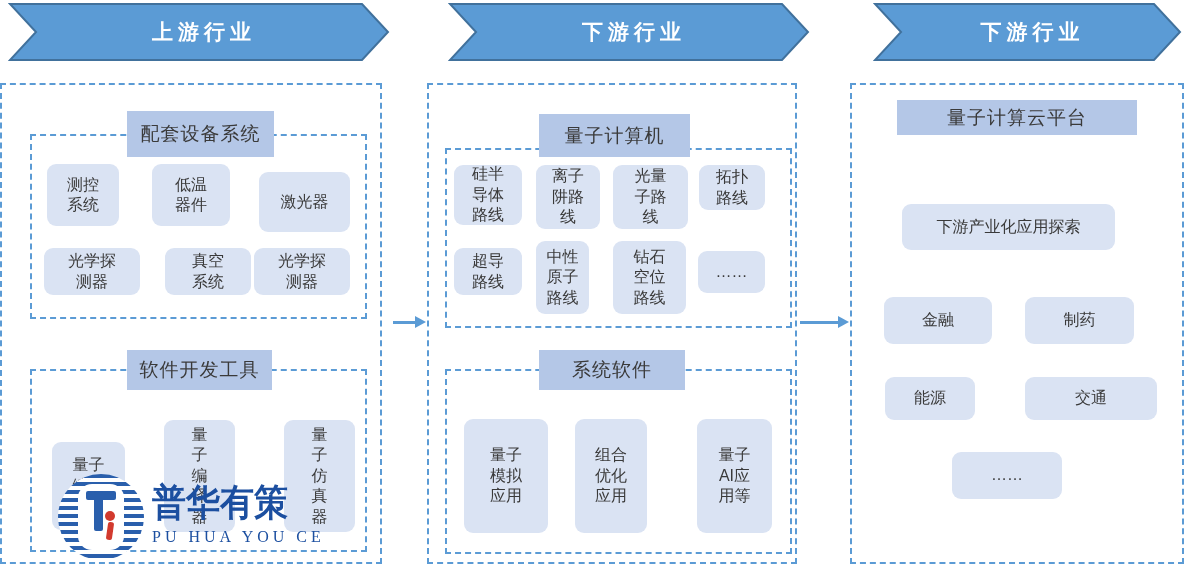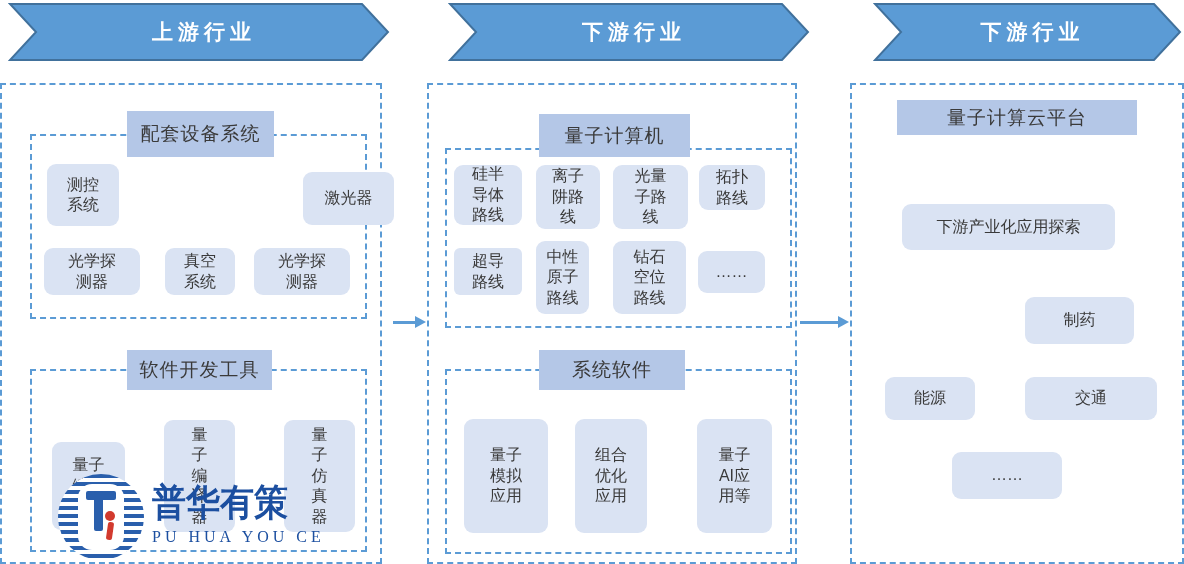--- a/index.html
+++ b/index.html
@@ -82,24 +82,26 @@
   </div>
 
   <div class="flow-arrow" style="left:393px;top:321px;width:22px;"></div>
   <div class="flow-arrow" style="left:800px;top:321px;width:38px;"></div>
 
   <div class="dashed col" style="left:0;top:83px;width:378px;height:477px;">
     <div class="gtab" style="left:125px;top:26px;width:147px;height:46px;">配套设备系统</div>
     <div class="dashed group" style="left:28px;top:49px;width:333px;height:181px;"></div>
     <div class="box" style="left:45px;top:79px;width:72px;height:62px;">测控
 系统</div>
-    <div class="box" style="left:257px;top:87px;width:91px;height:53px;margin-left:44px;">激光器</div>
+    <div class="box" style="left:150px;top:79px;width:78px;height:62px;">低温
+器件</div>
+    <div class="box" style="left:257px;top:87px;width:91px;height:60px;">激光器</div>
     <div class="box" style="left:42px;top:163px;width:96px;height:47px;">光学探
 测器</div>
-    <div class="box" style="left:163px;top:163px;width:70px;height:47px;">真空
+    <div class="box" style="left:163px;top:163px;width:86px;height:47px;">真空
 系统</div>
     <div class="box" style="left:252px;top:163px;width:96px;height:47px;">光学探
 测器</div>
 
     <div class="gtab" style="left:125px;top:265px;width:145px;height:40px;">软件开发工具</div>
     <div class="dashed group" style="left:28px;top:284px;width:333px;height:179px;"></div>
     <div class="box" style="left:50px;top:357px;width:73px;height:88px;">量子
 编程
 语言</div>
     <div class="box" style="left:162px;top:335px;width:71px;height:112px;">量
@@ -121,21 +123,21 @@
 导体
 路线</div>
     <div class="box" style="left:107px;top:80px;width:64px;height:64px;">离子
 阱路
 线</div>
     <div class="box" style="left:184px;top:80px;width:75px;height:64px;">光量
 子路
 线</div>
     <div class="box" style="left:270px;top:80px;width:66px;height:45px;">拓扑
 路线</div>
-    <div class="box" style="left:25px;top:163px;width:68px;height:47px;border-radius:6px;">超导
+    <div class="box" style="left:25px;top:163px;width:68px;height:47px;">超导
 路线</div>
     <div class="box" style="left:107px;top:156px;width:53px;height:73px;">中性
 原子
 路线</div>
     <div class="box" style="left:184px;top:156px;width:73px;height:73px;">钻石
 空位
 路线</div>
     <div class="box" style="left:269px;top:166px;width:67px;height:42px;">……</div>
 
     <div class="gtab" style="left:110px;top:265px;width:146px;height:40px;">系统软件</div>
@@ -147,20 +149,21 @@
 优化
 应用</div>
     <div class="box" style="left:268px;top:334px;width:75px;height:114px;">量子
 AI应
 用等</div>
   </div>
 
   <div class="dashed col" style="left:850px;top:83px;width:330px;height:477px;">
     <div class="gtab" style="left:45px;top:15px;width:240px;height:35px;">量子计算云平台</div>
     <div class="box" style="left:50px;top:119px;width:213px;height:46px;">下游产业化应用探索</div>
+    <div class="box" style="left:32px;top:212px;width:108px;height:47px;">金融</div>
     <div class="box" style="left:173px;top:212px;width:109px;height:47px;">制药</div>
     <div class="box" style="left:33px;top:292px;width:90px;height:43px;">能源</div>
     <div class="box" style="left:173px;top:292px;width:132px;height:43px;">交通</div>
     <div class="box" style="left:100px;top:367px;width:110px;height:47px;">……</div>
   </div>
 
   <div class="logo">
     <div class="logo-mark">
       <div class="logo-blob"></div>
       <div class="logo-glyph-h"></div>

